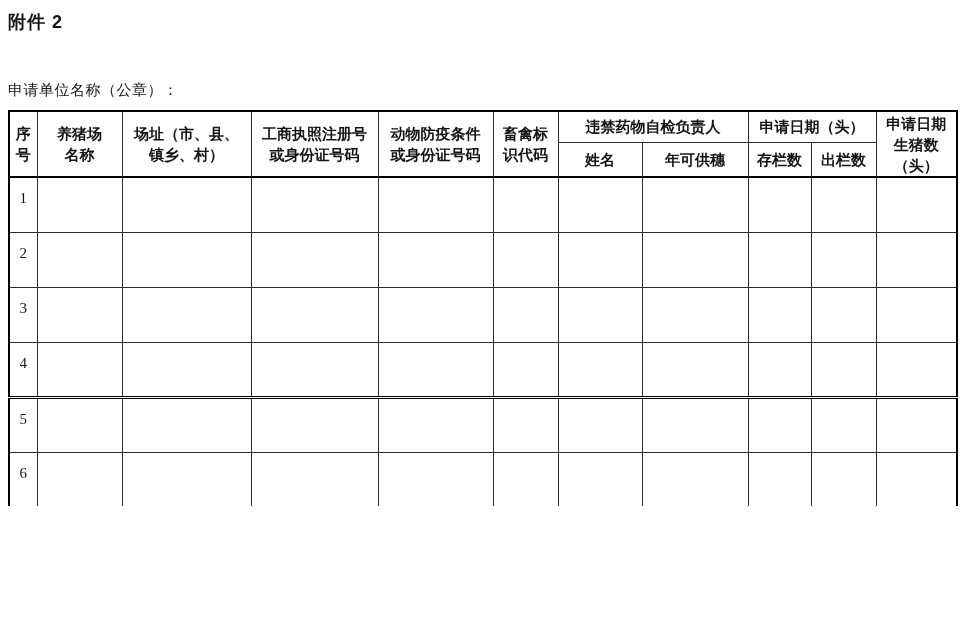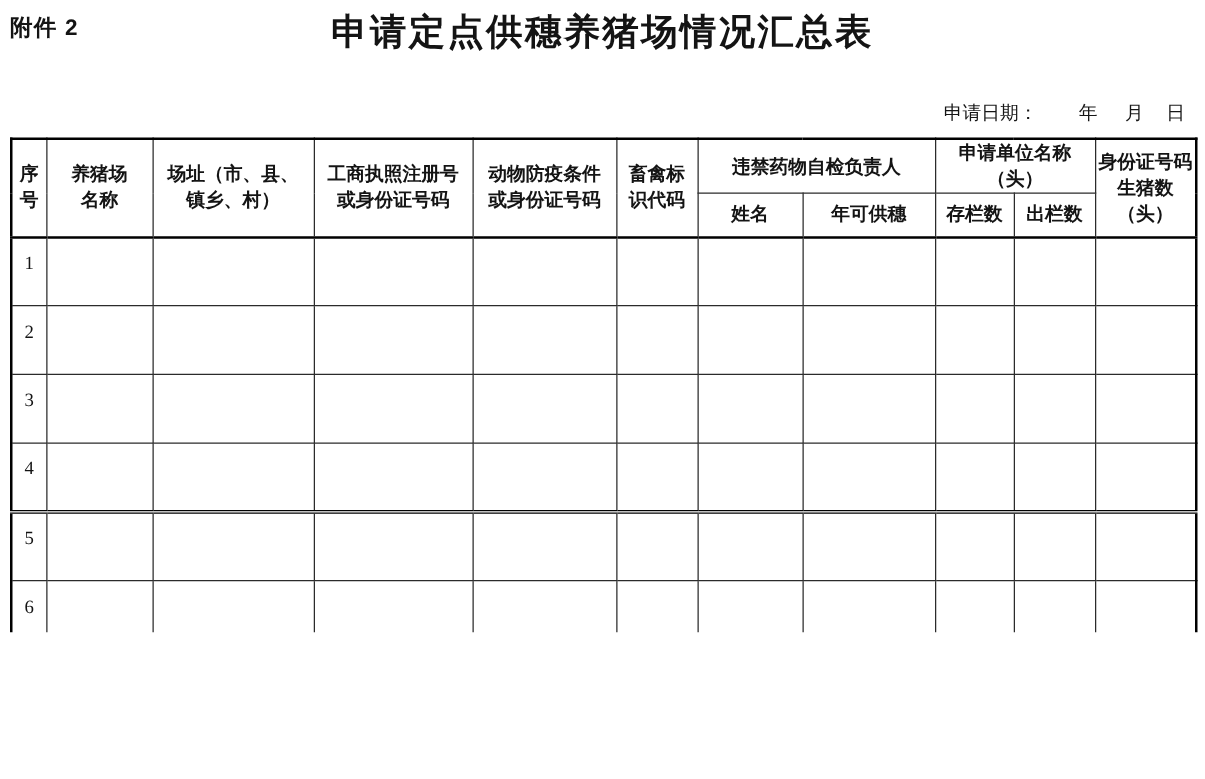--- a/index.html
+++ b/index.html
@@ -102,26 +102,23 @@
     color: #141414;
   }
 </style>
 </head>
 <body>
 
 <div class="sheet">
 
   <div class="attach">附件 2</div>
 
-  <div class="title">申请定点供穗养猪场情况汇总表</div>
-
-
-  <div class="meta-right">
-    <span>申请日期：</span><span class="yr">年</span><span class="mo">月</span><span class="dy">日</span>
-  </div>
+
+  <div class="meta-left">申请单位名称（公章）：</div>
+
 
   <table class="summary">
     <colgroup>
       <col style="width:28px">
       <col style="width:85px">
       <col style="width:129px">
       <col style="width:127px">
       <col style="width:115px">
       <col style="width:65px">
       <col style="width:84px">
@@ -138,22 +135,22 @@
 名称</th>
         <th rowspan="2">场址（市、县、
 镇乡、村）</th>
         <th rowspan="2">工商执照注册号
 或身份证号码</th>
         <th rowspan="2">动物防疫条件
 或身份证号码</th>
         <th rowspan="2">畜禽标
 识代码</th>
         <th colspan="2">违禁药物自检负责人</th>
-        <th colspan="2">申请单位名称（头）</th>
-        <th rowspan="2">身份证号码
+        <th colspan="2">申请日期（头）</th>
+        <th rowspan="2">申请日期
 生猪数
 （头）</th>
       </tr>
       <tr class="h2">
         <th>姓名</th>
         <th>年可供穗</th>
         <th>存栏数</th>
         <th>出栏数</th>
       </tr>
     </thead>

